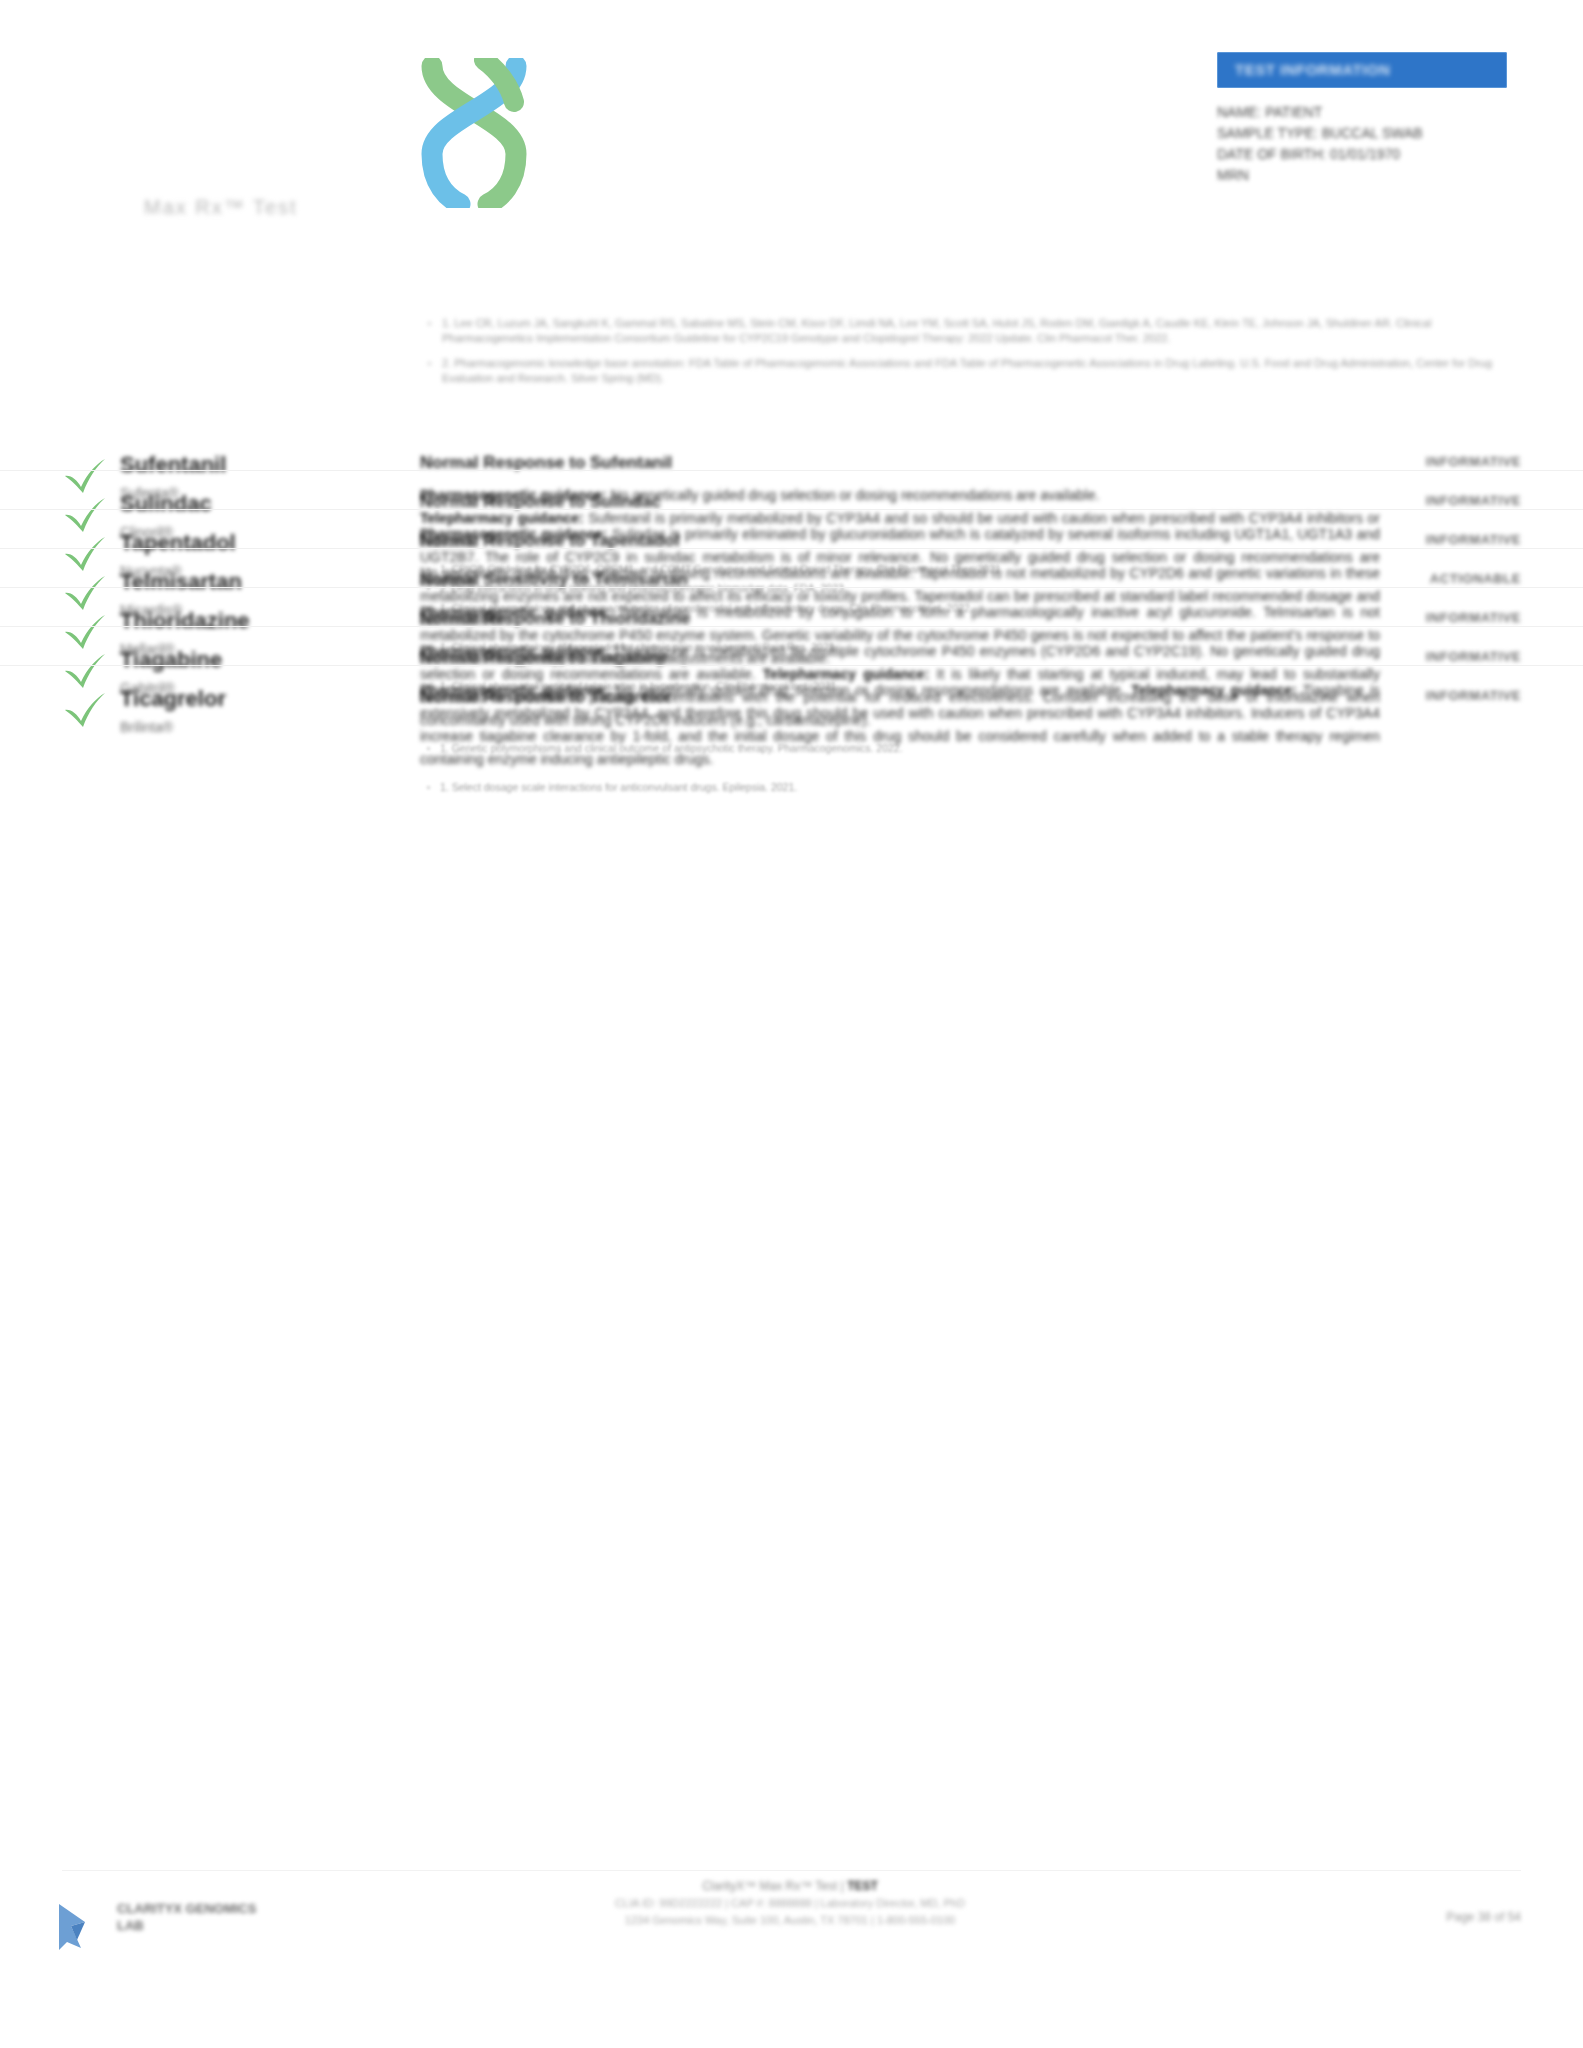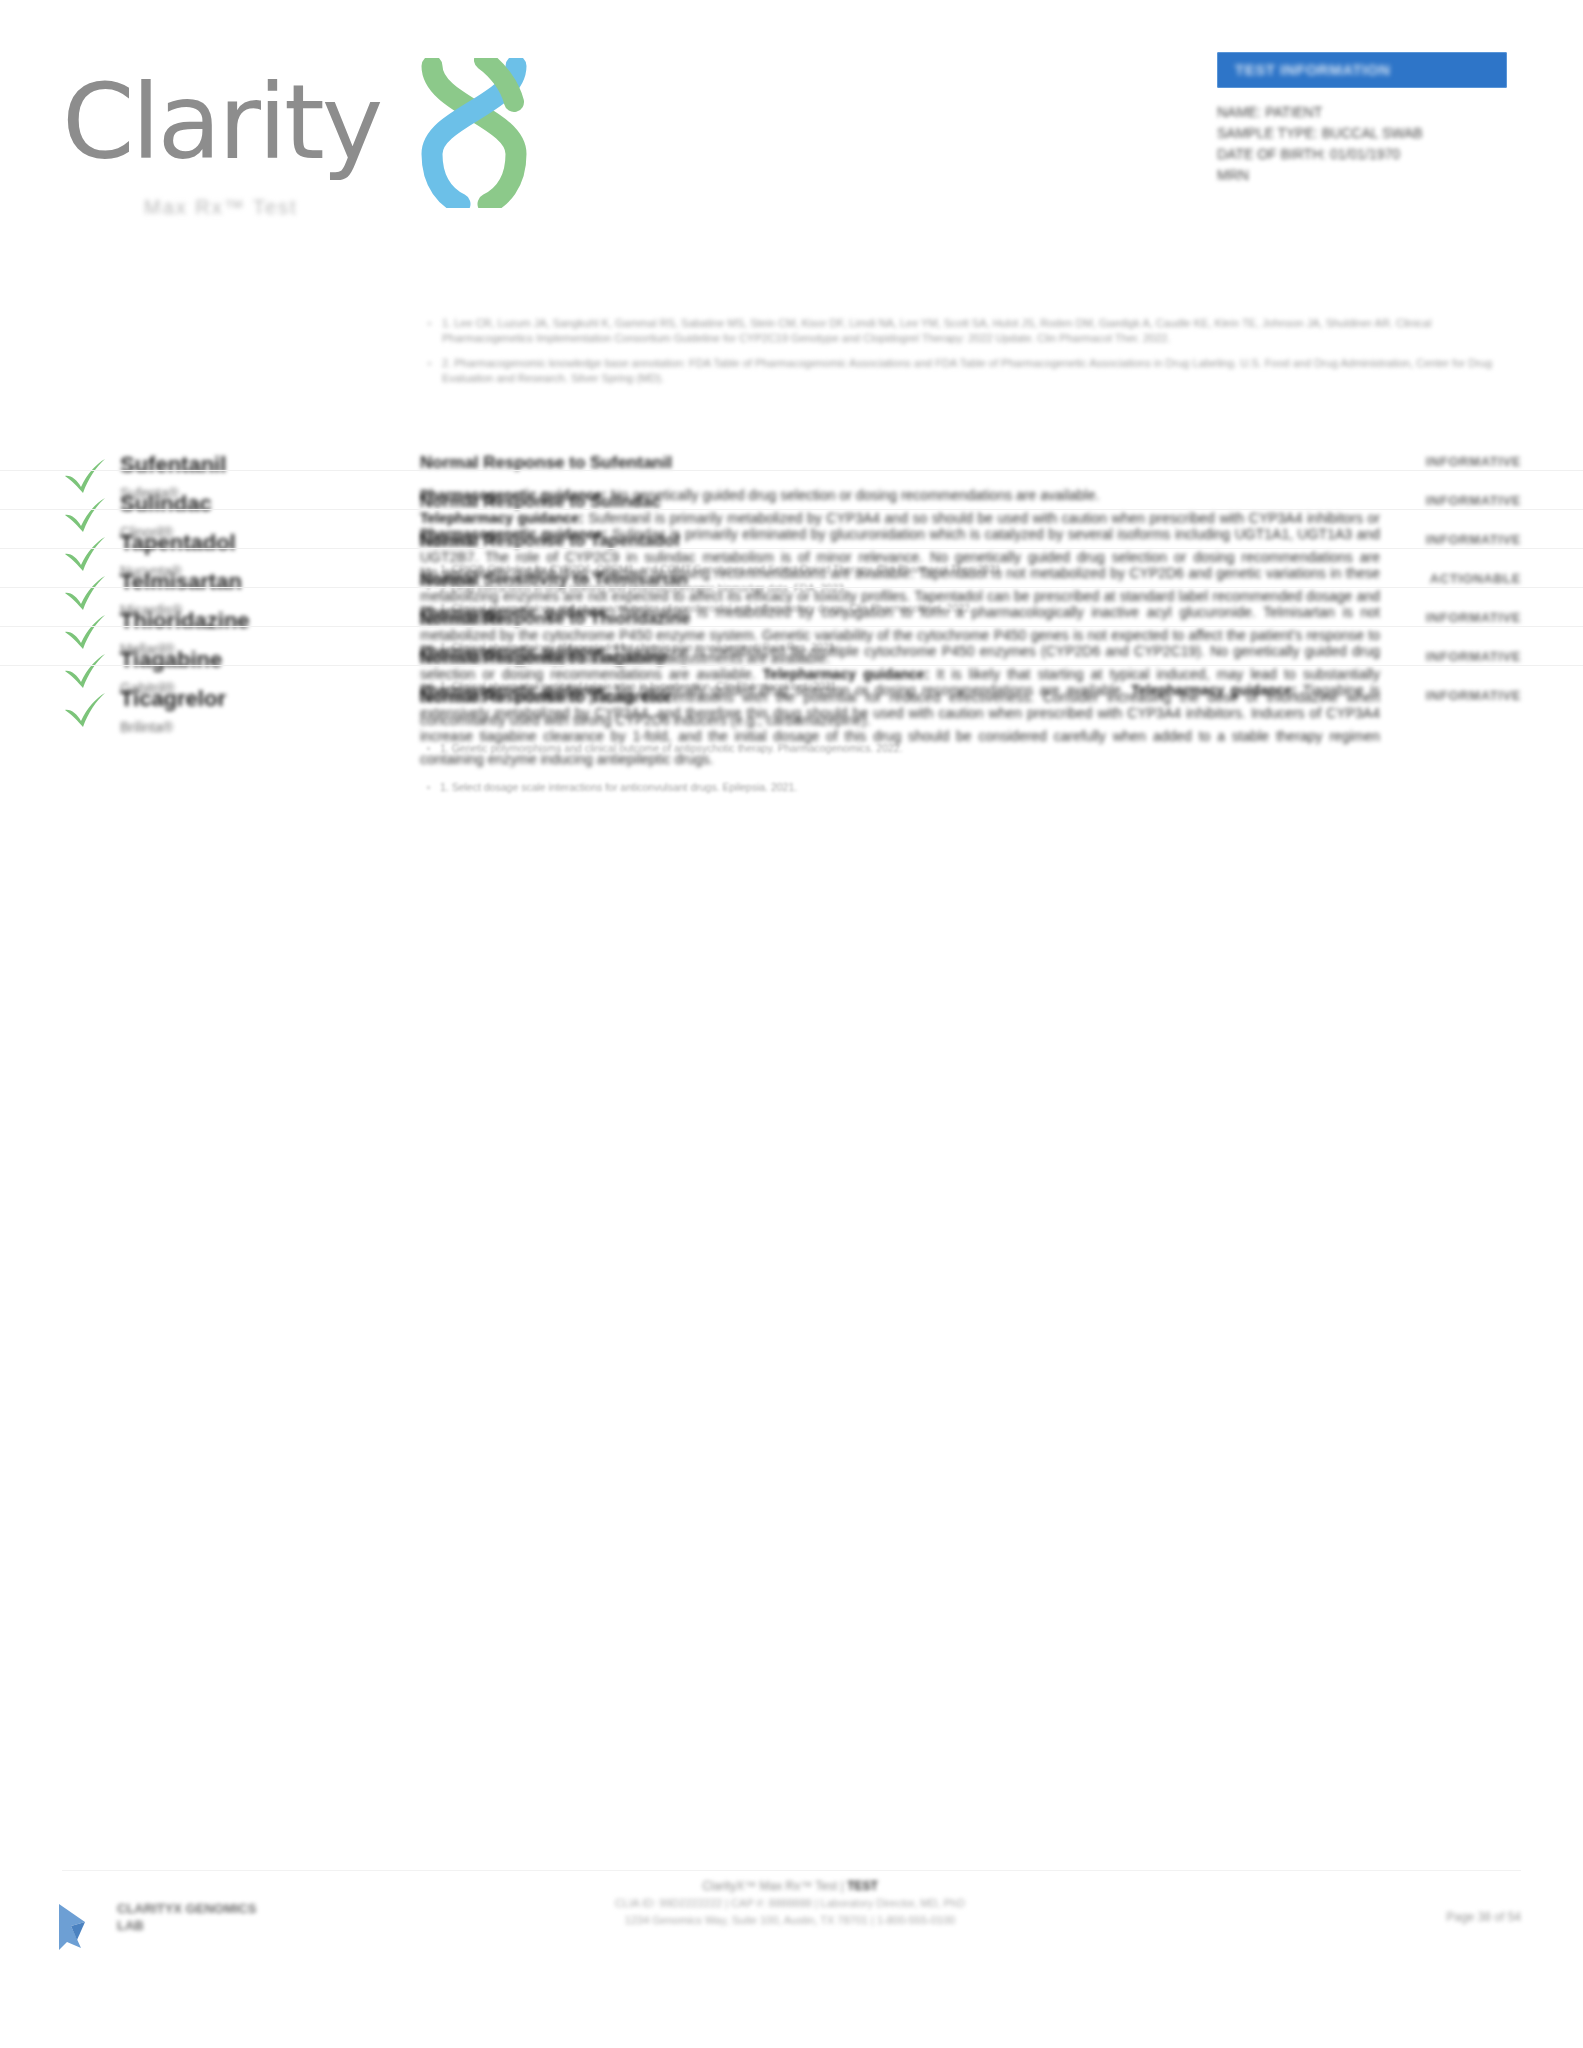--- a/index.html
+++ b/index.html
@@ -121,21 +121,20 @@
   }
 </style>
 </head>
 <body>
 
 <div class="page">
 
   <div class="header">
 
     <div class="logo-wrap">
-      <div class="logo-text">Clarity</div>
       <div class="logo-dna">
         <svg width="120" height="150" viewBox="0 0 120 150">
           <path d="M18 8 C18 46, 102 60, 102 96 C102 126, 86 140, 74 146" stroke="#8cc98a" stroke-width="21" fill="none" stroke-linecap="round"></path>
           <path d="M102 8 C102 46, 18 60, 18 96 C18 126, 34 140, 46 146" stroke="#6cc0e8" stroke-width="21" fill="none" stroke-linecap="round"></path>
           <path d="M70 2 C84 12, 96 28, 100 44" stroke="#8cc98a" stroke-width="20" fill="none" stroke-linecap="round"></path>
         </svg>
       </div>
       <div class="logo-tagline">Max Rx™ Test</div>
     </div>
 

